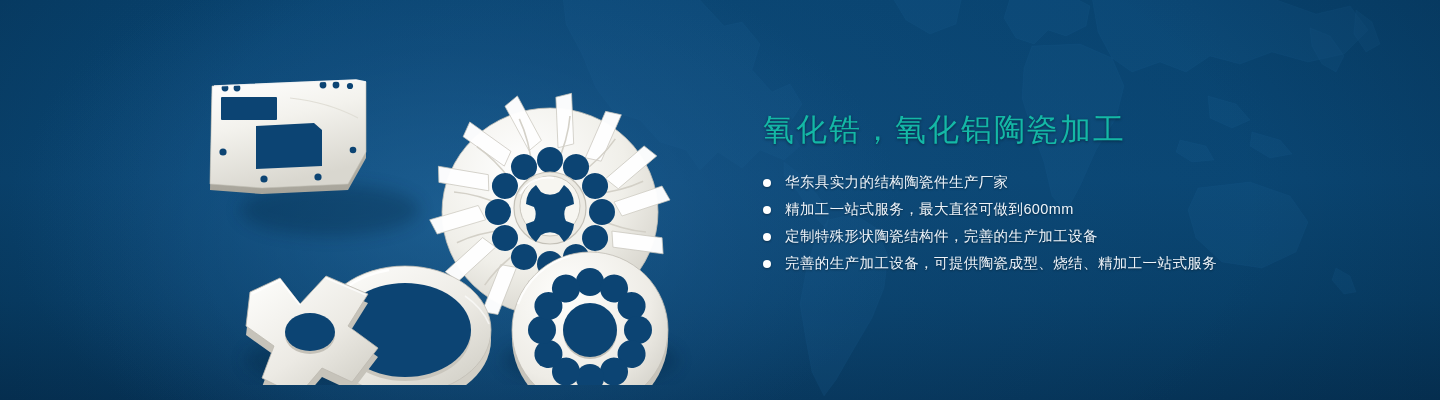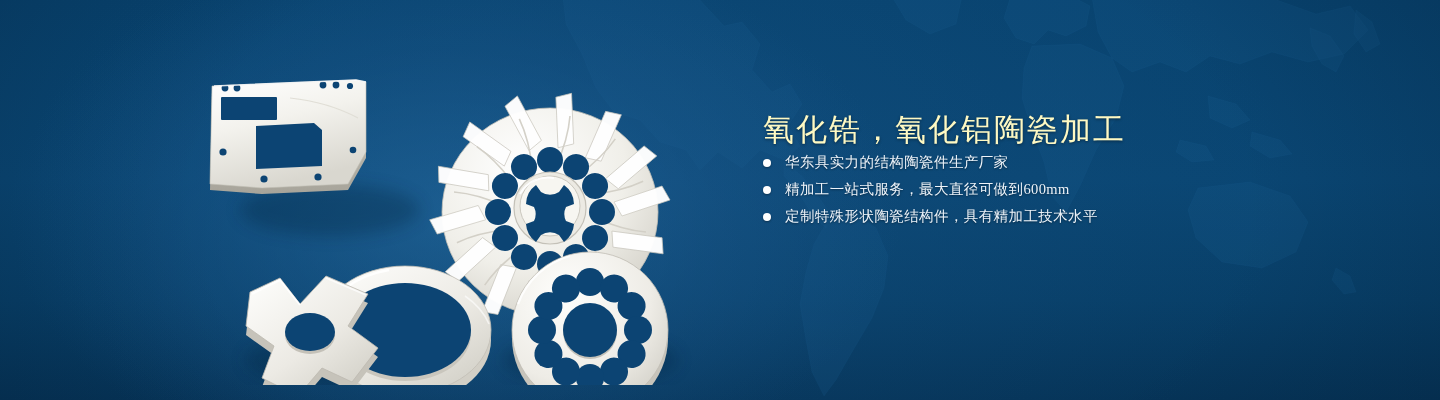--- a/index.html
+++ b/index.html
@@ -37,29 +37,29 @@
 
   
   .products{
     position:absolute; left:190px; top:40px; width:540px; height:345px;
   }
   .products svg{ width:100%; height:100%; display:block; }
 
   
   .copy{ position:absolute; left:763px; top:108px; width:620px; }
   .headline{
-    color:#fef9c3;
+    color:#14b8a6;
     font-size:31px;
     line-height:44px;
     letter-spacing:2px;
     font-weight:400;
     text-shadow:0 1px 3px rgba(0,0,0,.45);
     white-space:nowrap;
   }
-  .bullets{ list-style:none;font-family:Liberation Serif, serif; }
+  .bullets{ margin-top:20px; list-style:none; }
   .bullet{
     display:flex; align-items:center;
     margin-bottom:6px;
     height:21px;
   }
   .dot{
     width:8px; height:8px; border-radius:50%;
     background:#ffffff; flex:0 0 8px;
     margin-right:14px;
     box-shadow:0 1px 2px rgba(0,0,0,.35);
@@ -404,18 +404,22 @@
       <li class="bullet">
         <span class="dot"></span>
         <span class="btext">华东具实力的结构陶瓷件生产厂家</span>
       </li>
       <li class="bullet">
         <span class="dot"></span>
         <span class="btext">精加工一站式服务，最大直径可做到600mm</span>
       </li>
       <li class="bullet">
         <span class="dot"></span>
-        <span class="btext">定制特殊形状陶瓷结构件，具有精加工技术水平</span>
+        <span class="btext">定制特殊形状陶瓷结构件，完善的生产加工设备</span>
+      </li>
+      <li class="bullet">
+        <span class="dot"></span>
+        <span class="btext">完善的生产加工设备，可提供陶瓷成型、烧结、精加工一站式服务</span>
       </li>
     </ul>
   </div>
 
 </div>
 
 </body></html>

